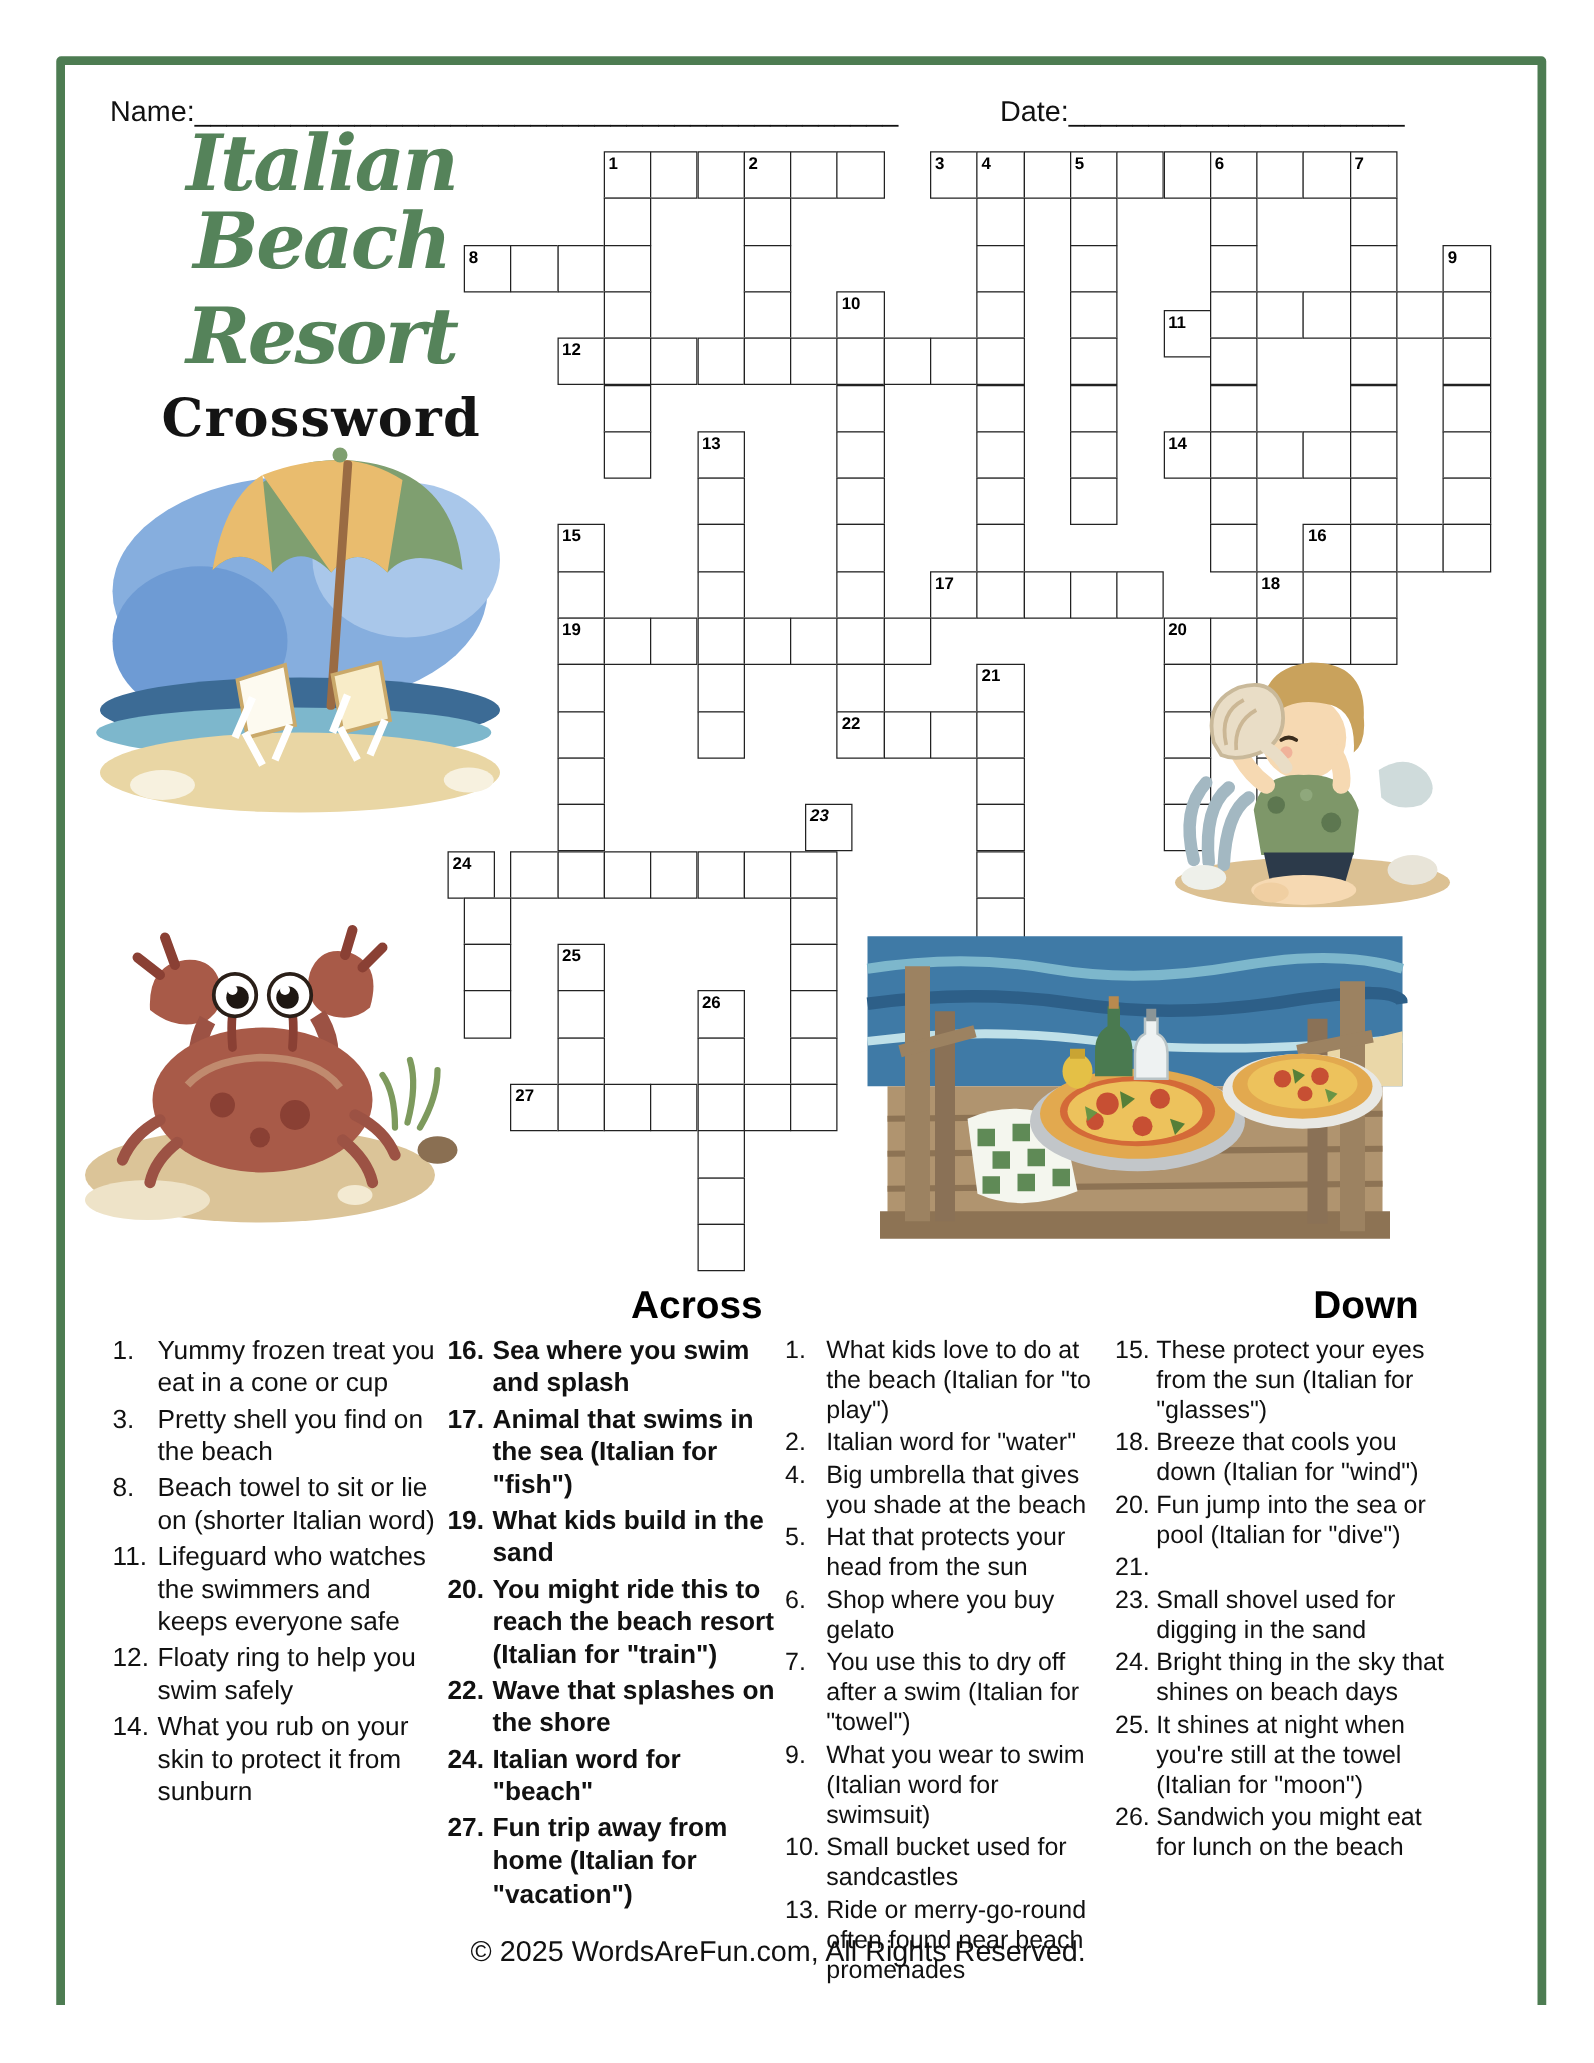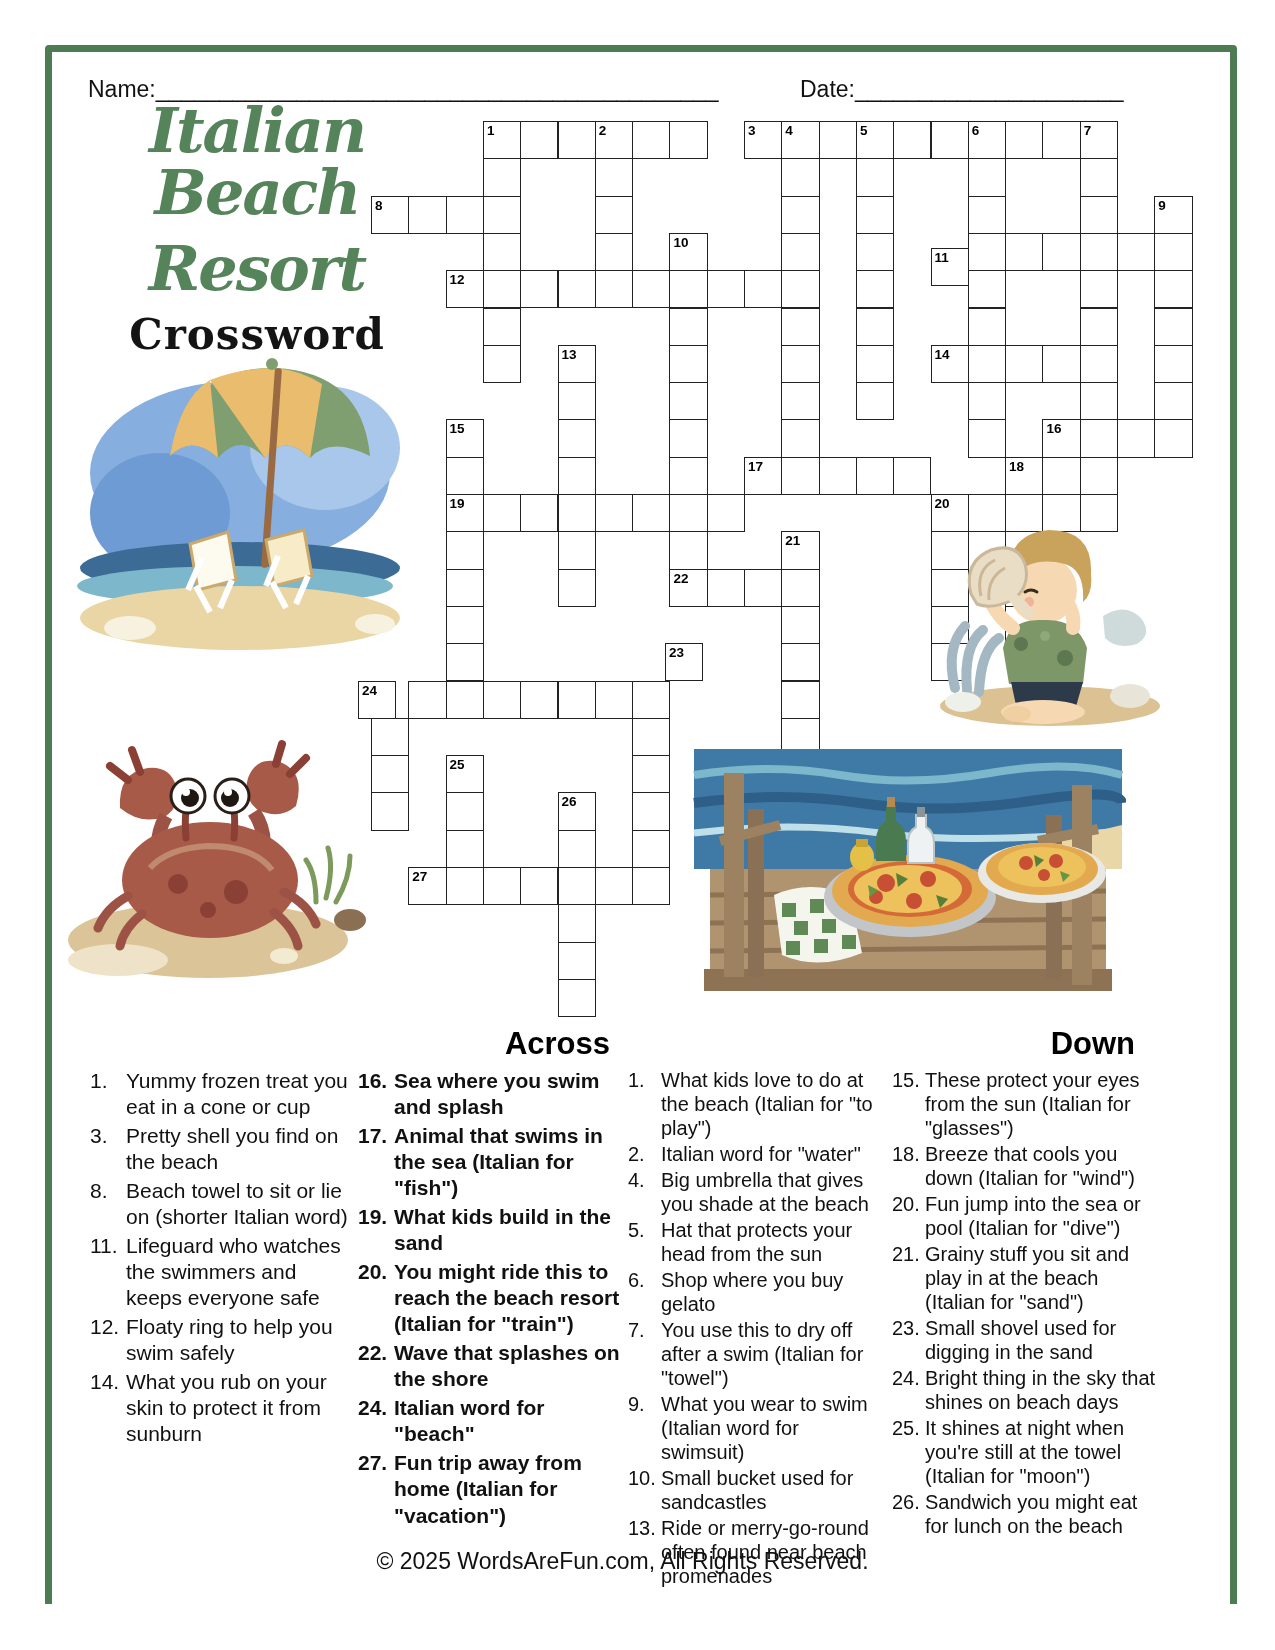--- a/index.html
+++ b/index.html
@@ -234,21 +234,21 @@
       <div class="cw-cell" style="left: 706.7px; top: 568.6px;"></div>
       <div class="cw-cell" style="left: 744px; top: 568.6px;"></div>
       <div class="cw-cell" style="left: 781.3px; top: 568.6px;"></div>
       <div class="cw-cell" style="left: 930.5px; top: 568.6px;"></div>
       <div class="cw-cell" style="left: 1005.1px; top: 568.6px;"></div>
       <div class="cw-cell" style="left: 445.6px; top: 605.9px;"></div>
       <div class="cw-cell" style="left: 781.3px; top: 605.9px;"></div>
       <div class="cw-cell" style="left: 930.5px; top: 605.9px;"></div>
       <div class="cw-cell" style="left: 1005.1px; top: 605.9px;"></div>
       <div class="cw-cell" style="left: 445.6px; top: 643.2px;"></div>
-      <div class="cw-cell" style="left: 665px; top: 643.2px;">
+      <div class="cw-cell" style="left: 644px; top: 643.2px; font-style: italic;">
         <span class="cw-num">23</span>
       </div>
       <div class="cw-cell" style="left: 781.3px; top: 643.2px;"></div>
       <div class="cw-cell" style="left: 930.5px; top: 643.2px;"></div>
       <div class="cw-cell" style="left: 358px; top: 680.5px;">
         <span class="cw-num">24</span>
       </div>
       <div class="cw-cell" style="left: 408.3px; top: 680.5px;"></div>
       <div class="cw-cell" style="left: 445.6px; top: 680.5px;"></div>
       <div class="cw-cell" style="left: 482.9px; top: 680.5px;"></div>
@@ -531,21 +531,20 @@
       <div class="clue">
         <span class="clue-num">18.</span>
         <span class="clue-text">Breeze that cools you down (Italian for "wind")</span>
       </div>
       <div class="clue">
         <span class="clue-num">20.</span>
         <span class="clue-text">Fun jump into the sea or pool (Italian for "dive")</span>
       </div>
       <div class="clue">
         <span class="clue-num">21.</span>
-        <span class="clue-text">Grainy stuff you sit and play in at the beach (Italian for "sand")</span>
       </div>
       <div class="clue">
         <span class="clue-num">23.</span>
         <span class="clue-text">Small shovel used for digging in the sand</span>
       </div>
       <div class="clue">
         <span class="clue-num">24.</span>
         <span class="clue-text">Bright thing in the sky that shines on beach days</span>
       </div>
       <div class="clue">

